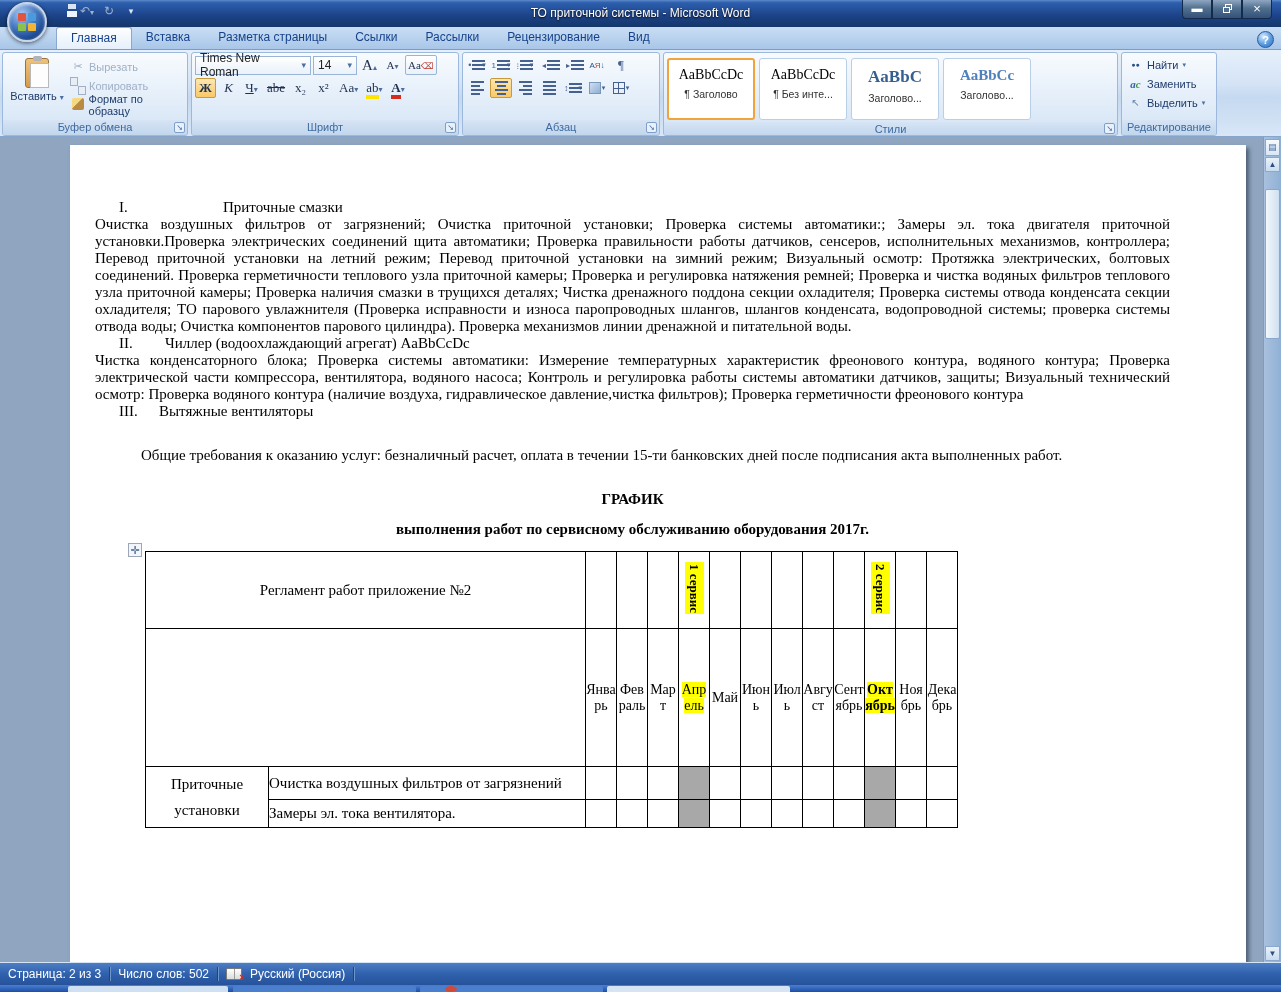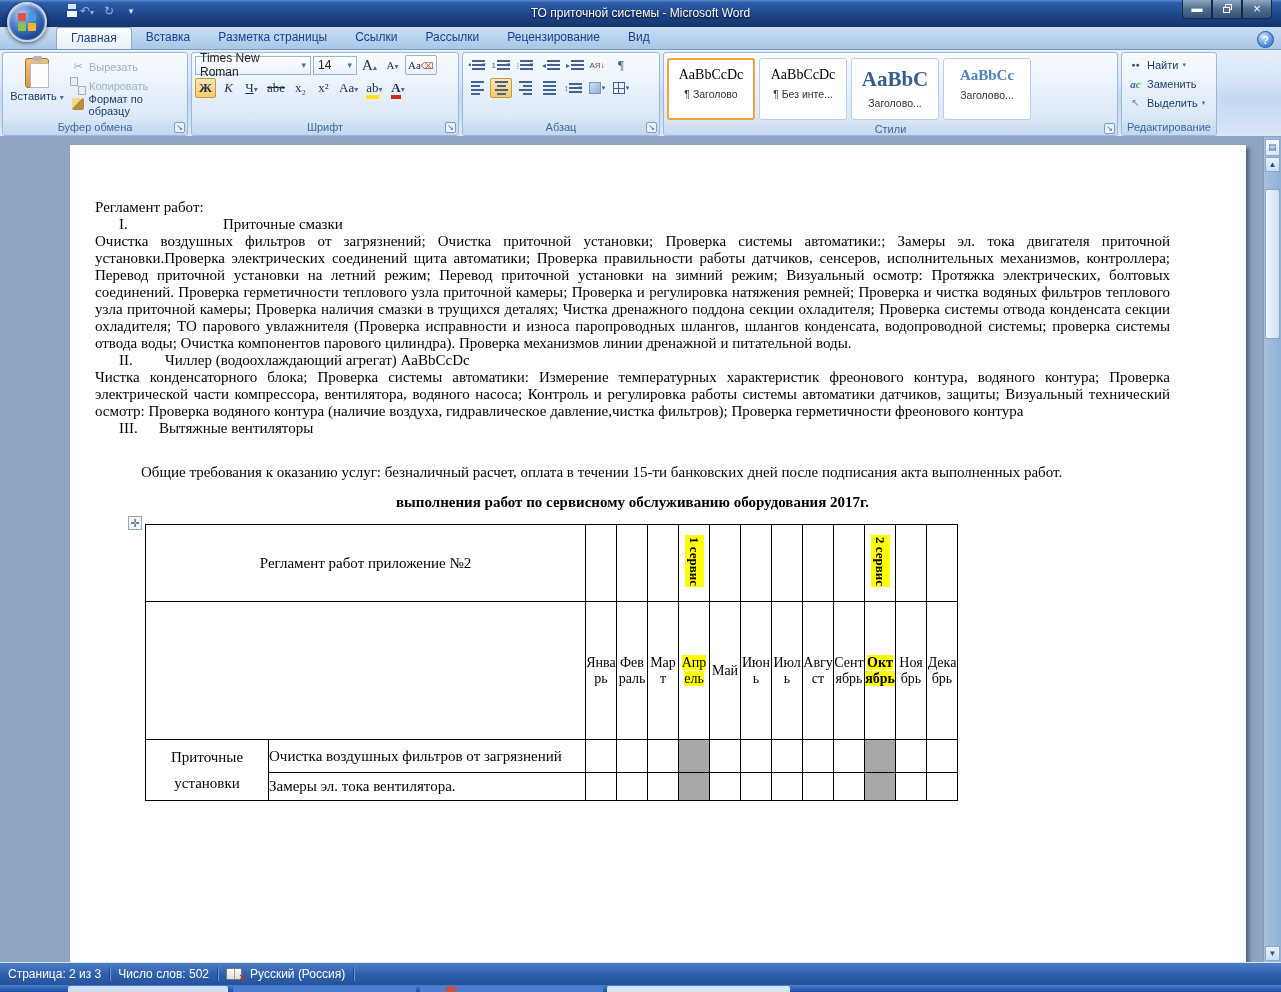--- a/index.html
+++ b/index.html
@@ -398,21 +398,21 @@
         <div class="cards">
           <div class="card sel">
               <div class="samp">AaBbCcDc</div>
               <div class="nm">¶ Заголово</div>
             </div>
           <div class="card">
               <div class="samp">AaBbCcDc</div>
               <div class="nm">¶ Без инте...</div>
             </div>
           <div class="card">
-              <div class="samp h1" style="font-size:21px;">AaBbC</div>
+              <div class="samp h1" style="font-size:17px;">AaBbC</div>
               <div class="nm">Заголово...</div>
             </div>
           <div class="card">
               <div class="samp h2" style="font-size:15px;">AaBbCc</div>
               <div class="nm">Заголово...</div>
             </div>
         </div>
 
       </div>
       <div class="grp-label"><span>Стили</span><span class="launcher">↘</span></div>
@@ -436,32 +436,32 @@
           </div>
       </div>
       <div class="grp-label"><span>Редактирование</span></div>
     </div>
 
   </div>
 
   <div class="docarea">
     <div class="page">
       <div class="textblock">
-        <div>Регламент работ:</div>
 
         <div class="sect-h s1"><span class="rn">I.</span><span>Приточные смазки</span></div>
         <div class="para">Очистка воздушных фильтров от загрязнений; Очистка приточной установки; Проверка системы автоматики:; Замеры эл. тока двигателя приточной установки.Проверка электрических соединений щита автоматики; Проверка правильности работы датчиков, сенсеров, исполнительных механизмов, контроллера; Перевод приточной установки на летний режим; Перевод приточной установки на зимний режим; Визуальный осмотр: Протяжка электрических, болтовых соединений. Проверка герметичности теплового узла приточной камеры; Проверка и регулировка натяжения ремней; Проверка и чистка водяных фильтров теплового узла приточной камеры; Проверка наличия смазки в трущихся деталях; Чистка дренажного поддона секции охладителя; Проверка системы отвода конденсата секции охладителя; ТО парового увлажнителя (Проверка исправности и износа паропроводных шлангов, шлангов конденсата, водопроводной системы; проверка системы отвода воды; Очистка компонентов парового цилиндра). Проверка механизмов линии дренажной и питательной воды.</div>
 
         <div class="sect-h s2"><span class="rn">II.</span><span>Чиллер (водоохлаждающий агрегат) AaBbCcDc</span></div>
         <div class="para">Чистка конденсаторного блока; Проверка системы автоматики: Измерение температурных характеристик фреонового контура, водяного контура; Проверка электрической части компрессора, вентилятора, водяного насоса; Контроль и регулировка работы системы автоматики датчиков, защиты; Визуальный технический осмотр: Проверка водяного контура (наличие воздуха, гидравлическое давление,чистка фильтров); Проверка герметичности фреонового контура</div>
 
         <div class="sect-h s3"><span class="rn">III.</span><span>Вытяжные вентиляторы</span></div>
 
         <div class="req">Общие требования к оказанию услуг: безналичный расчет, оплата в течении 15-ти банковских дней после подписания акта выполненных работ.</div>
 
+        <div class="g1">ГРАФИК</div>
         <div class="g2">выполнения работ по сервисному обслуживанию оборудования 2017г.</div>
 
         <div class="twrap">
           <div class="thandle">✛</div>
           <table class="sched">
             <colgroup>
               <col style="width:123px;">
                 <col style="width:317px;">
               <col style="width:31px;">
                 <col style="width:31px;">

